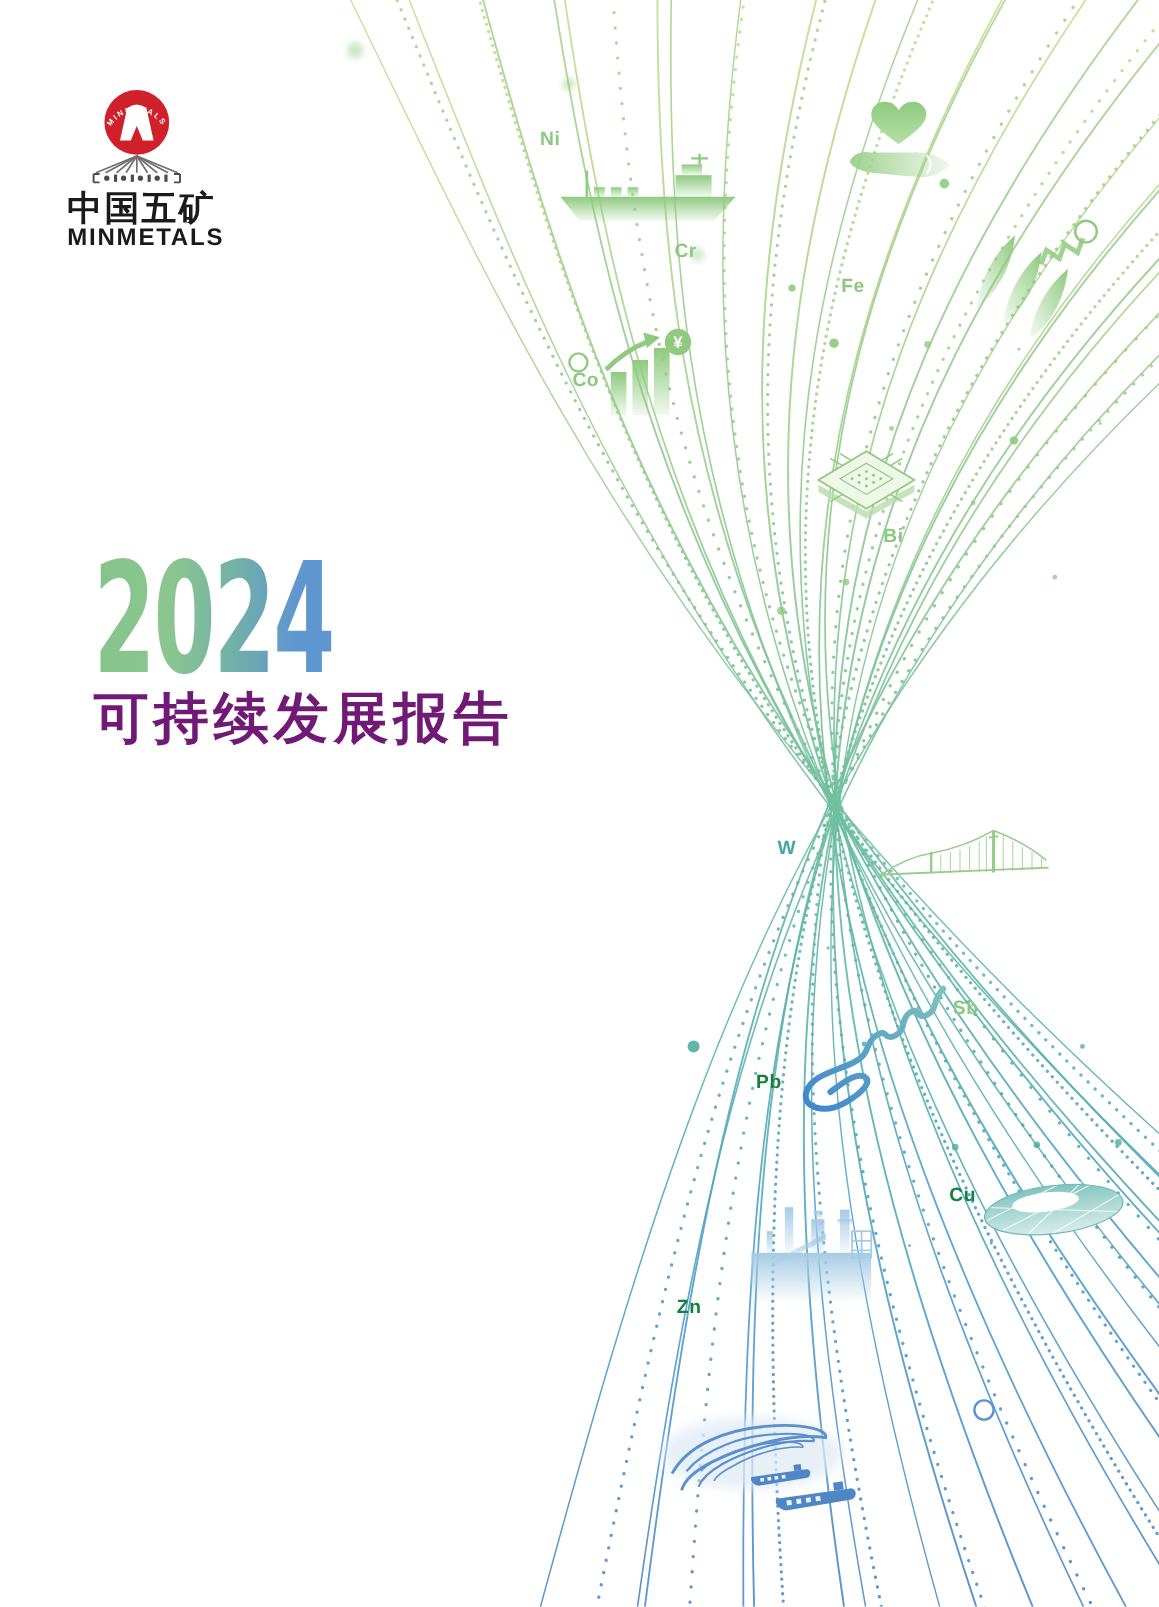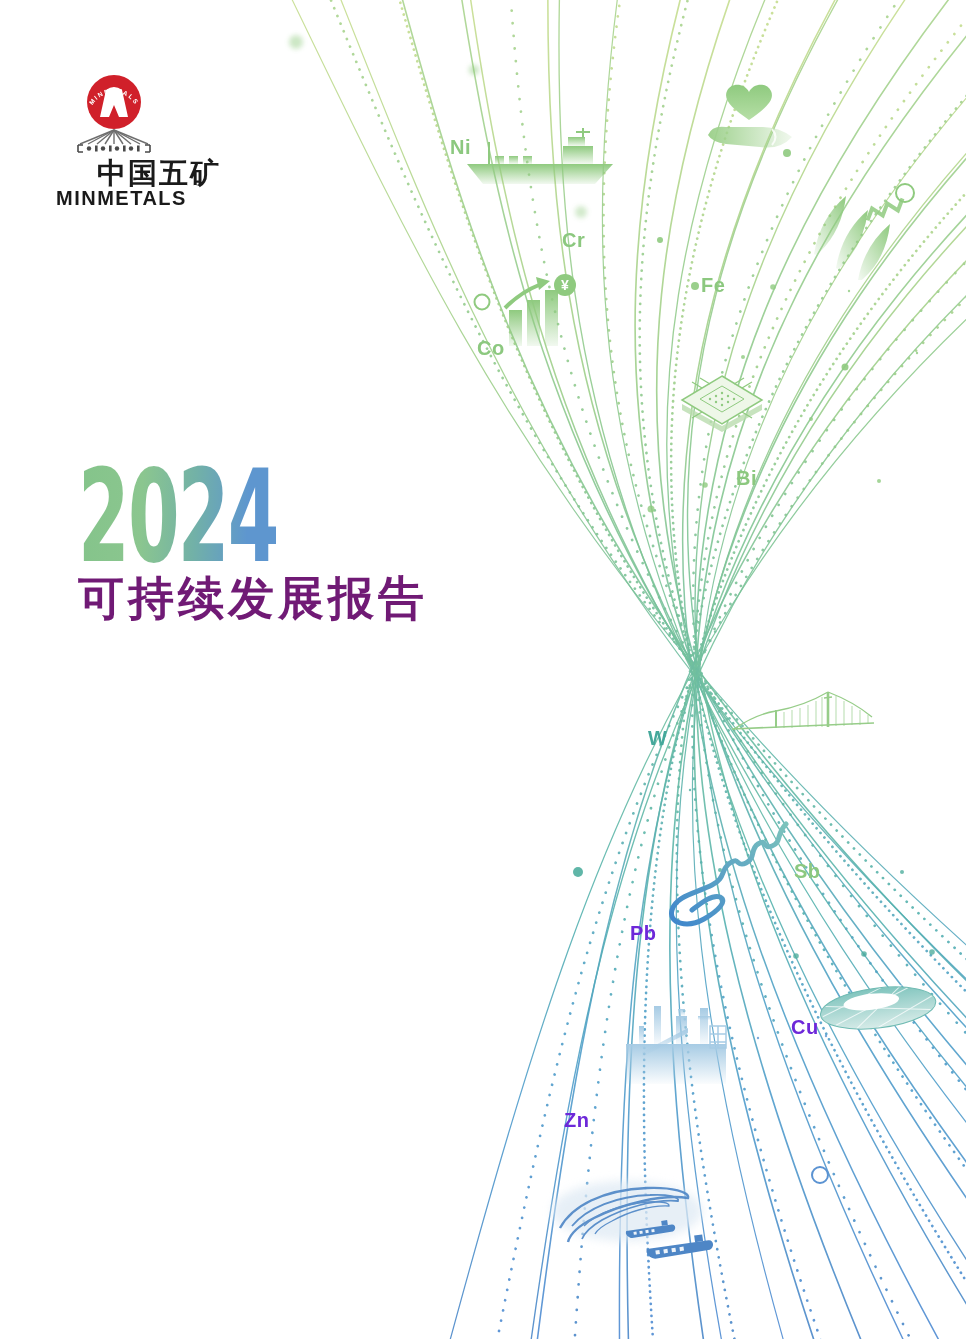--- a/index.html
+++ b/index.html
@@ -4,34 +4,34 @@
 <style>
   html,body{margin:0;padding:0;background:#fff;}
   .page{position:relative;width:966px;height:1339px;background:#fff;overflow:hidden;
         font-family:"Liberation Sans",sans-serif;}
   
   #swirl{position:absolute;left:0;top:0;width:966px;height:1339px;}
   
   .logo{position:absolute;left:56px;top:70px;width:200px;}
   .emblem{position:absolute;left:16px;top:4px;}
   .name-zh{position:absolute;left:0;top:84px;font-size:29px;font-weight:700;color:#1a1a1a;
-           letter-spacing:2px;white-space:nowrap;margin-left:41px;}
+           letter-spacing:2px;white-space:nowrap;}
   .name-en{position:absolute;left:0;top:117px;font-size:20px;font-weight:700;color:#1a1a1a;
            letter-spacing:1.5px;white-space:nowrap;}
   
   .year{position:absolute;left:78px;top:458px;font-size:128px;font-weight:700;line-height:.92;
         font-family:"DejaVu Sans","Liberation Sans",sans-serif;letter-spacing:-3px;
         display:inline-block;transform:scaleX(.58);transform-origin:left top;
         background:linear-gradient(95deg,#85c48b 4%,#8bc68f 32%,#72b1a7 58%,#5e96cf 84%);
         -webkit-background-clip:text;background-clip:text;color:transparent;}
   .title-zh{position:absolute;left:78px;top:568px;font-size:46px;font-weight:700;color:#701a75;
             letter-spacing:4px;white-space:nowrap;}
   
-  .el{position:absolute;font-size:20px;font-weight:700;letter-spacing:.5px;margin-top:28px;}
-  .el-g{color:#8cc87f}.el-t{color:#45a89b}.el-b{color:#6d28d9}
+  .el{position:absolute;font-size:16px;font-weight:700;letter-spacing:.5px;}
+  .el-g{color:#8cc87f}.el-t{color:#45a89b}.el-b{color:#15803d}
   
   .ic{position:absolute;}
 </style>
 </head>
 <body>
 
 <div class="page">
 
   <svg id="swirl" viewBox="0 0 966 1339">
     <defs>
@@ -154,21 +154,21 @@
     </svg>
     <div class="name-zh">中国五矿</div>
     <div class="name-en">MINMETALS</div>
   </div>
 
   <div class="year">2024</div>
   <div class="title-zh">可持续发展报告</div>
 
   <span class="el el-g" style="left:450px;top:108px">Ni</span>
   <span class="el el-g" style="left:562px;top:201px">Cr</span>
-  <span class="el el-g" style="left:701px;top:246px">Fe</span>
+  <span class="el el-g" style="left:701px;top:230px">Fe</span>
   <span class="el el-g" style="left:477px;top:309px">Co</span>
   <span class="el el-g" style="left:736px;top:439px">Bi</span>
   <span class="el el-t" style="left:648px;top:699px">W</span>
   <span class="el el-g" style="left:794px;top:832px">Sb</span>
   <span class="el el-b" style="left:630px;top:894px">Pb</span>
   <span class="el el-b" style="left:791px;top:988px">Cu</span>
   <span class="el el-b" style="left:564px;top:1081px">Zn</span>
 
   <svg class="ic" style="left:465px;top:128px" width="150" height="62" viewBox="0 0 150 62">
     <defs>

